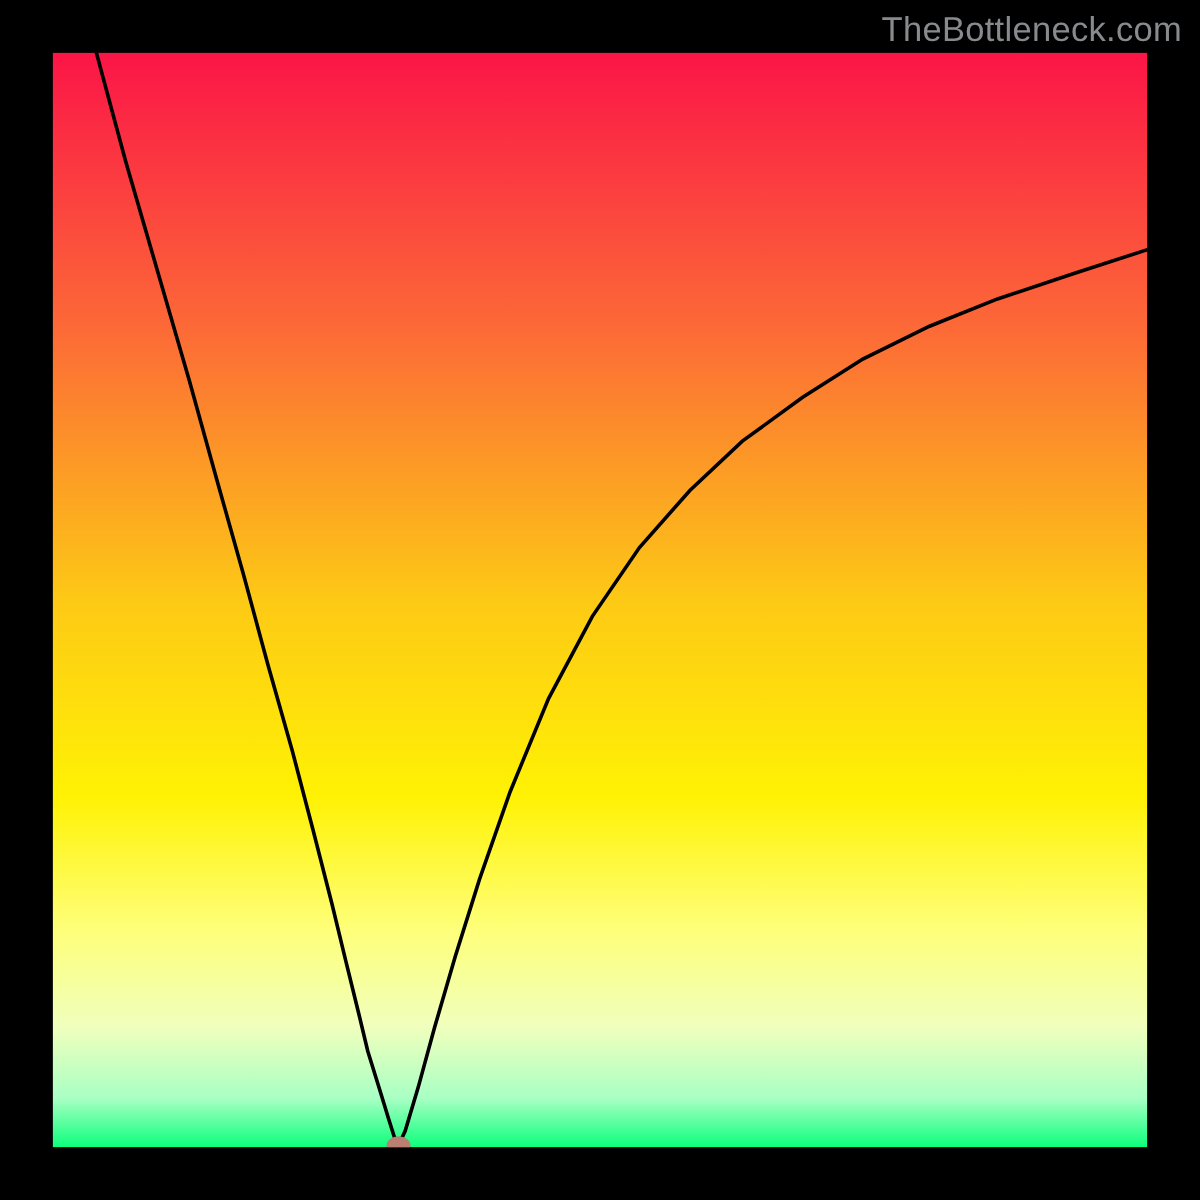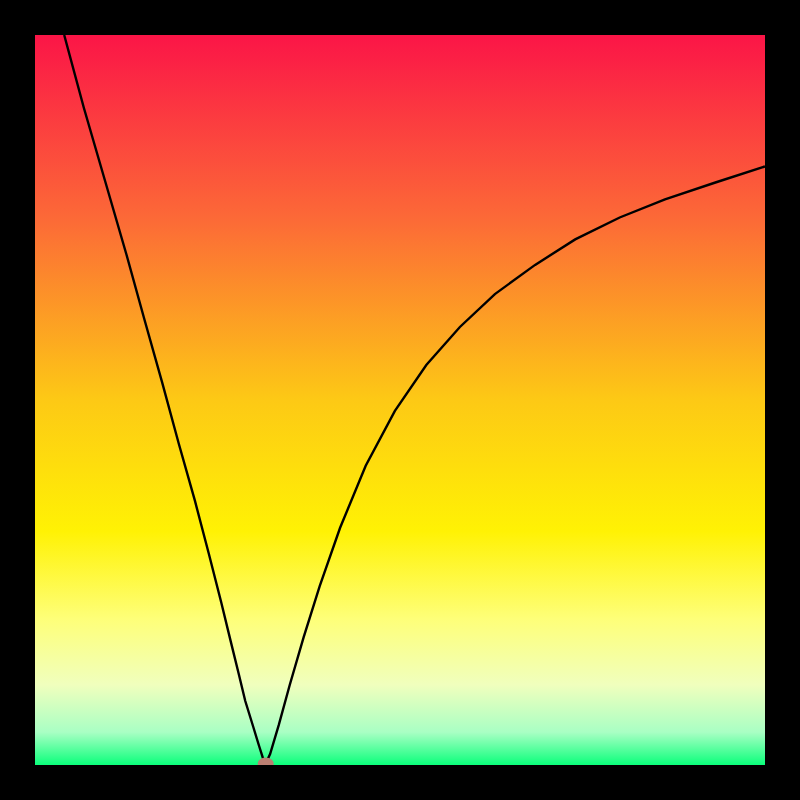--- a/index.html
+++ b/index.html
@@ -59,14 +59,15 @@
             <stop offset="95.5%" stop-color="#a9ffc4"></stop>
             <stop offset="100.0%" stop-color="#0bff7b"></stop>
           </linearGradient>
       </defs>
       <rect x="0" y="0" width="730" height="730" fill="url(#bg-grad)"></rect>
       <path id="curve-path" fill="none" stroke-width="2.4" d="M29.2 0.0 L48.9 73.0 L70.1 146.0 L91.3 219.0 L109.5 284.7 L127.0 346.8 L143.8 408.8 L159.9 465.7 L173.7 518.3 L186.2 567.2 L195.6 605.9 L203.7 638.8 L210.2 665.8 L218.3 692.0 L224.1 711.0 L227.8 722.7 L230.7 728.5 L235.1 719.0 L243.8 689.9 L254.8 649.7 L268.6 602.3 L284.7 551.1 L305.1 492.8 L330.7 430.7 L359.9 375.9 L391.3 330.0 L424.9 292.0 L459.9 259.1 L500.1 229.9 L540.2 204.4 L584.7 182.5 L630.0 164.3 L680.4 147.5 L730.0 131.4 " stroke="#000000"></path>
       <ellipse id="marker-dot" rx="8" ry="6" cx="230.7" cy="728.5" fill="#bb7f72"></ellipse>
     </svg>
   </div>
 
+  <div class="watermark">TheBottleneck.com</div>
 
 </div>
 
 </body></html>

